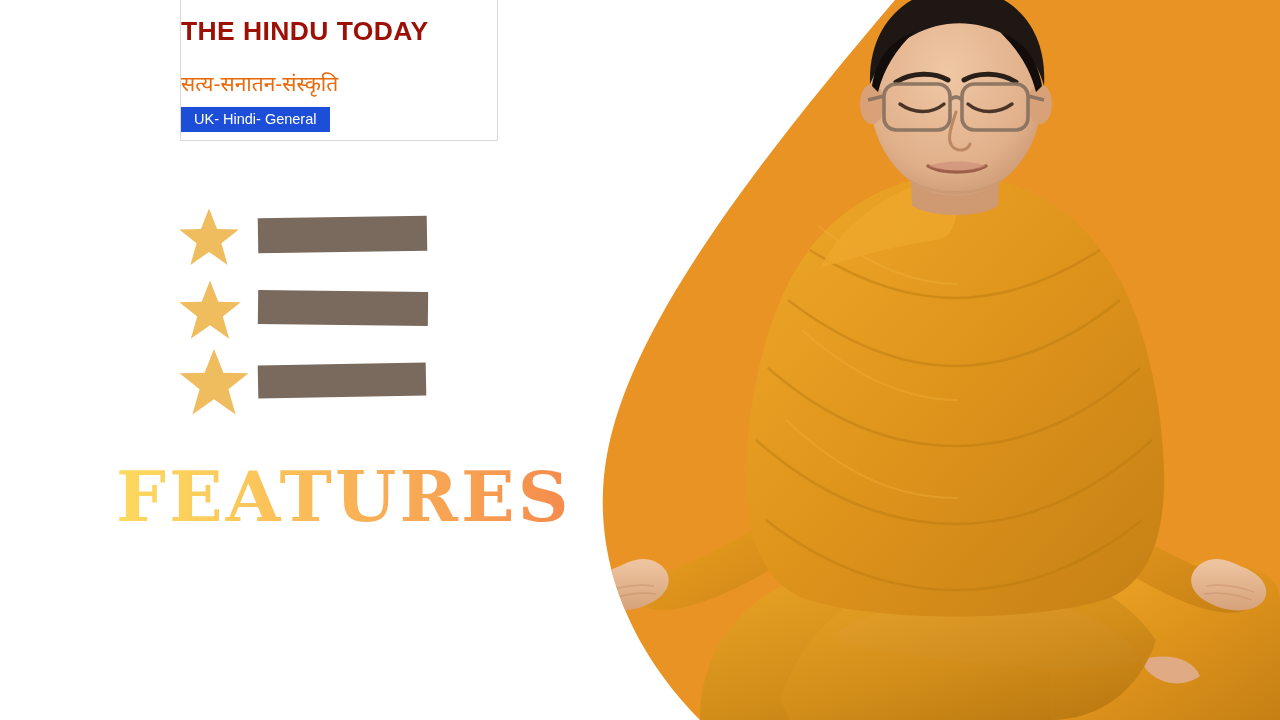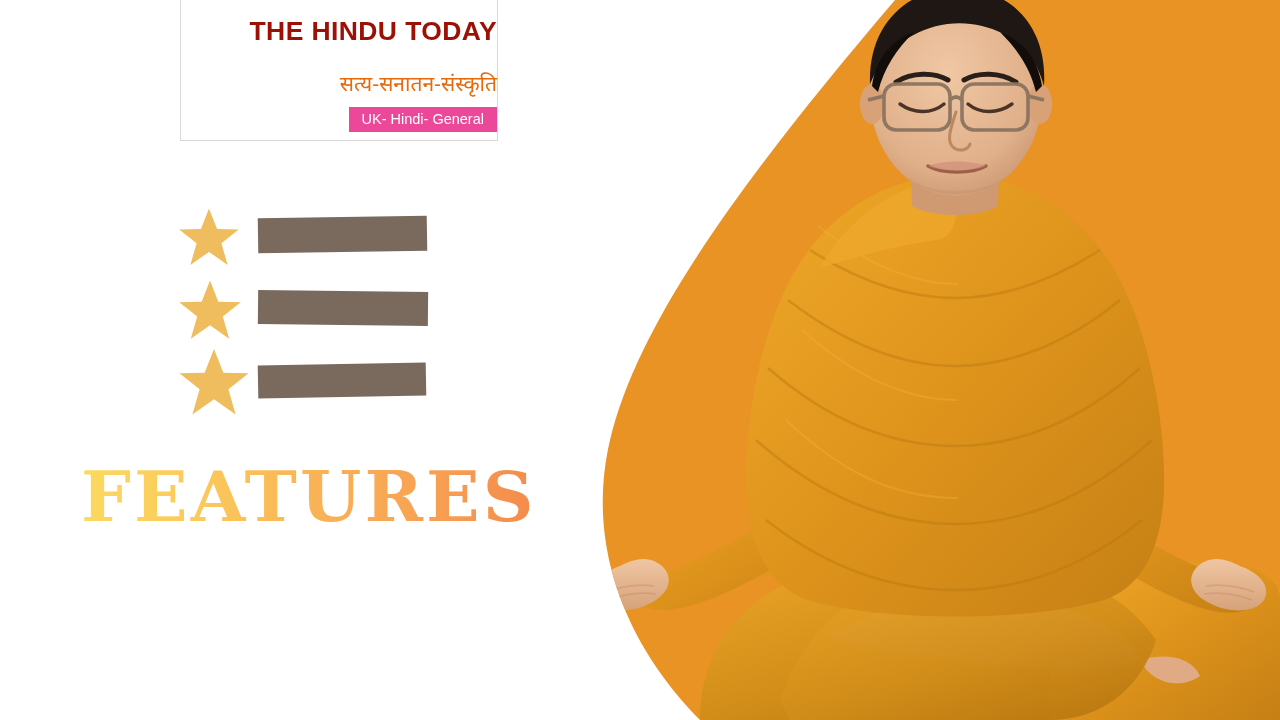--- a/index.html
+++ b/index.html
@@ -13,44 +13,44 @@
 
   
   .right-panel{position:absolute;right:0;top:0;width:700px;height:720px;overflow:hidden;}
   .blob{position:absolute;inset:0;}
 
   
   .logo-card{
     position:absolute;left:180px;top:0px;width:318px;height:141px;
     background:#ffffff;border:1px solid #d9d9d9;border-top:none;
     box-sizing:border-box;
-    display:flex;flex-direction:column;align-items:flex-end;justify-content:flex-start;
+    display:flex;flex-direction:column;align-items:flex-start;justify-content:flex-start;
     padding-top:18px;
   }
   .logo-title{
     font-size:26.5px;font-weight:bold;color:#9c1006;letter-spacing:.4px;
     line-height:1;margin:0;white-space:nowrap;
   }
   .logo-sub{
     font-size:21px;color:#e8690a;line-height:1;margin-top:28px;white-space:nowrap;
     font-family:"Liberation Sans","DejaVu Sans",sans-serif;font-weight:500;
   }
   .logo-badge{
-    margin-top:13px;background:#ec4899;color:#fff;
+    margin-top:13px;background:#1d4ed8;color:#fff;
     font-size:14.5px;padding:4px 13px 5px 13px;white-space:nowrap;line-height:1.15;
   }
 
   
   .rows{position:absolute;left:178px;top:198px;width:300px;height:215px;}
   .row{position:absolute;left:0;}
   .star{position:absolute;left:0;top:0;}
   .bar{position:absolute;background:#7a6a5d;}
 
   
-  .features-wrap{position:absolute;left:81px;top:461px;width:470px;height:72px;}
+  .features-wrap{position:absolute;left:116px;top:461px;width:470px;height:72px;}
   .features{
     font-family:"DejaVu Serif","Liberation Serif",serif;
     font-weight:bold;font-size:69px;line-height:72px;letter-spacing:3px;
     margin:0;white-space:nowrap;
     background:linear-gradient(90deg,#fcd95f 0%,#fbc95b 25%,#f9b256 50%,#f79f52 75%,#f4854a 100%);
     -webkit-background-clip:text;background-clip:text;
     color:transparent;-webkit-text-fill-color:transparent;
     transform:scaleX(1.02);transform-origin:left center;
   }
 

